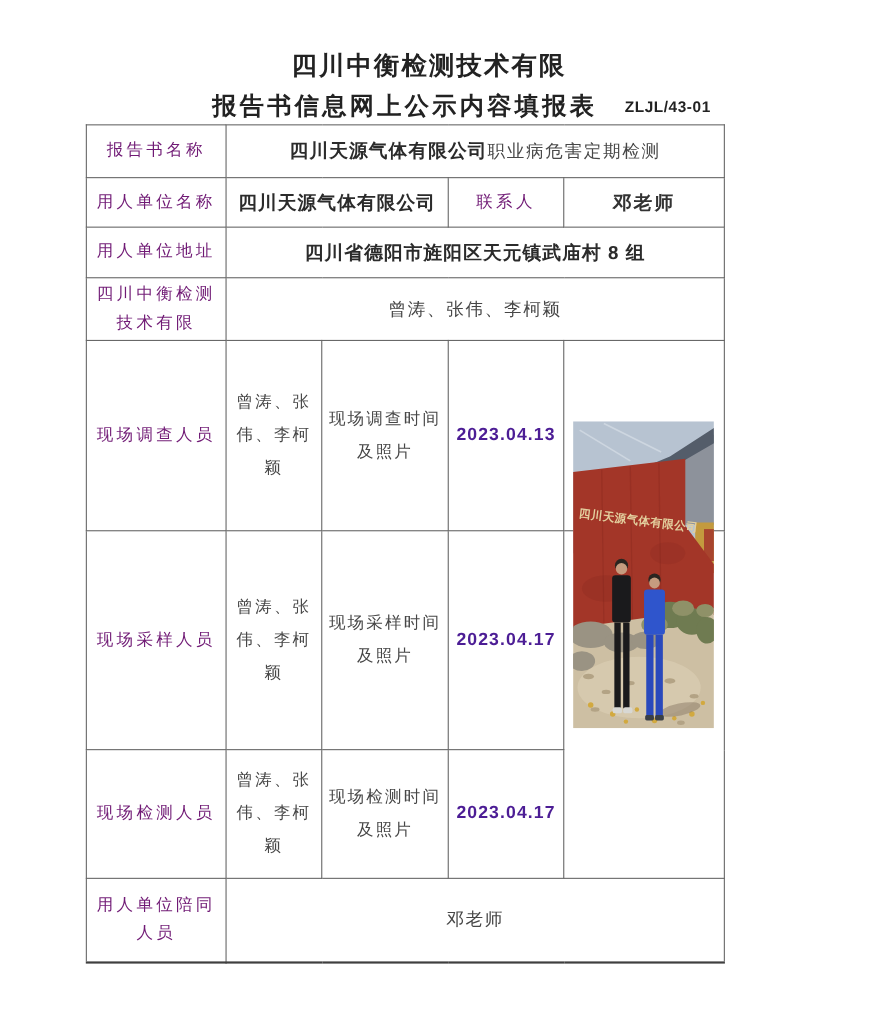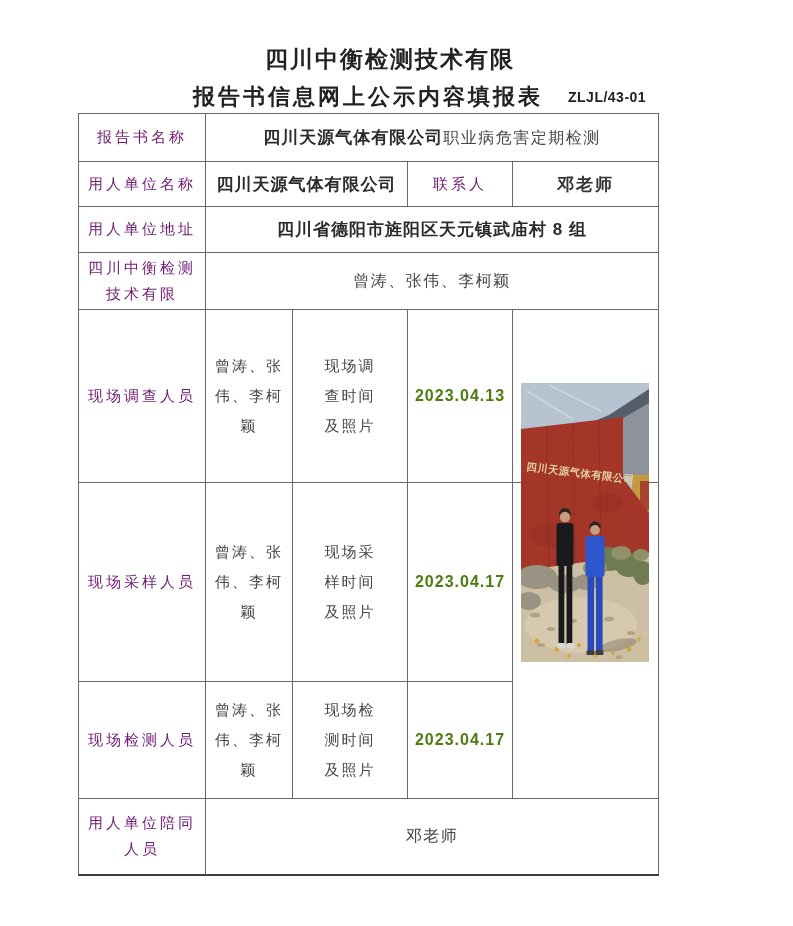--- a/index.html
+++ b/index.html
@@ -17,22 +17,22 @@
              border:1px solid #686868;border-bottom:2px solid #3f3f3f;}
   table.form td{border:1px solid #686868;text-align:center;vertical-align:middle;padding:0 4px;overflow:hidden;}
   tr.r1{height:48px;} tr.r2{height:45px;} tr.r3{height:46px;} tr.r4{height:57px;}
   tr.r5{height:173px;} tr.r6{height:199px;} tr.r7{height:117px;} tr.r8{height:76px;}
 
   .label{font-size:15px;color:#701a75;letter-spacing:3px;line-height:1.75;}
   .bold-val{font-size:17px;font-weight:bold;color:#2b2b2b;letter-spacing:1px;}
   .reg-val{font-size:16px;color:#474747;letter-spacing:1.5px;}
   .mid-val{font-size:17px;color:#333;font-weight:600;letter-spacing:2px;}
   .names{font-size:15px;color:#474747;letter-spacing:2px;line-height:2.0;}
-  .tcell{padding:0 25px !important;}
-  .date{font-size:16px;font-weight:600;color:#4d7c0f;letter-spacing:1px;white-space:nowrap;}
+  .tcell{padding:0 0 !important;}
+  .date{font-size:16px;font-weight:600;color:#4c1d95;letter-spacing:1px;white-space:nowrap;}
 
   
   svg.photo{position:absolute;left:521px;top:383px;width:128px;height:279px;display:block;}
   svg.photo text{font-family:"Liberation Sans","DejaVu Sans",sans-serif;font-weight:bold;}
 </style>
 </head>
 <body>
 
 <div class="page">
 

